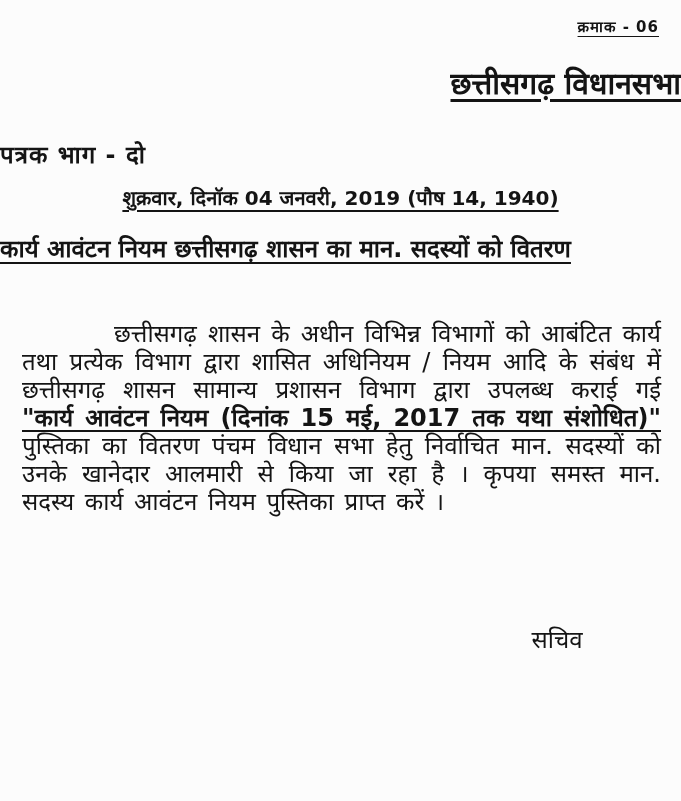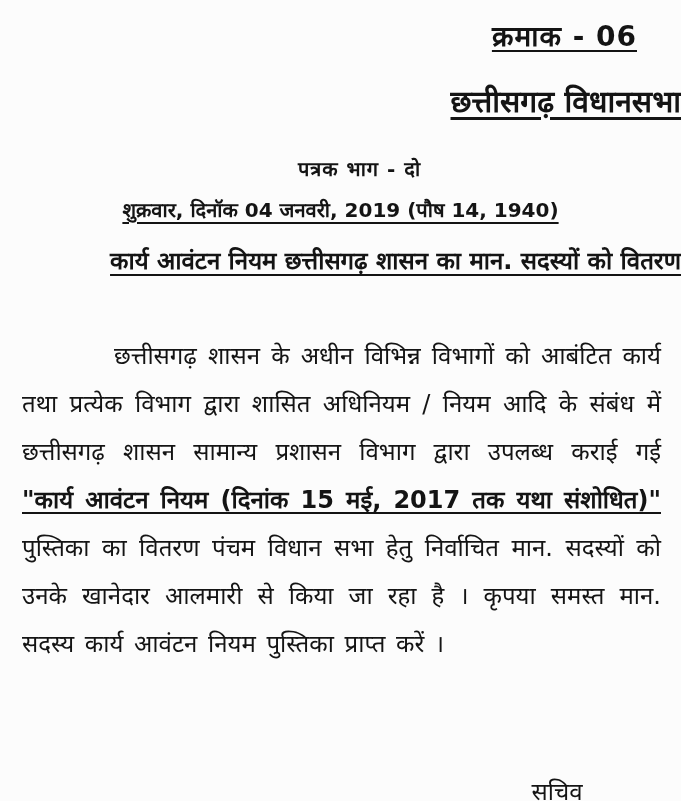--- a/index.html
+++ b/index.html
@@ -8,59 +8,58 @@
     width: 681px;
     height: 801px;
     background: #fcfcfc;
     color: #141414;
     font-family: "DejaVu Sans", sans-serif;
     box-sizing: border-box;
     overflow: hidden;
   }
   .serial {
     margin-top: 16px;
-    padding-right: 44px;
+    padding-right: 22px;
     text-align: right;
     font-weight: bold;
-    font-size: 28px;
+    font-size: 15px;
     letter-spacing: 1px;
   }
   .serial .u { text-decoration: underline; text-underline-offset: 4px; }
   .title {
     margin-top: 26px;
     text-align: right;
     font-weight: bold;
     font-size: 30px;
   }
   .title .u { text-decoration: underline; text-underline-offset: 5px; }
   .subtitle {
     margin-top: 34px;
-    text-align: center;
+    text-align: left;
     font-weight: bold;
-    font-size: 20px;
+    font-size: 24px;
     letter-spacing: 1px;
-    margin-left: 38px;
   }
   .dateline {
     margin-top: 14px;
     text-align: center;
     font-weight: bold;
     font-size: 20px;
   }
   .dateline .u, .subject .u { text-decoration: underline; text-underline-offset: 5px; }
   .subject {
     margin-top: 20px;
-    text-align: right;
+    text-align: left;
     font-weight: bold;
     font-size: 24px;
   }
   .bodytext {
     margin: 56px 20px 0 22px;
     font-size: 24px;
-    line-height: 48px;
+    line-height: 28px;
     text-align: justify;
     text-indent: 92px;
     word-spacing: 3px;
   }
   .bodytext .emph {
     font-weight: bold;
     text-decoration: underline;
     text-underline-offset: 4px;
   }
   .signature {

